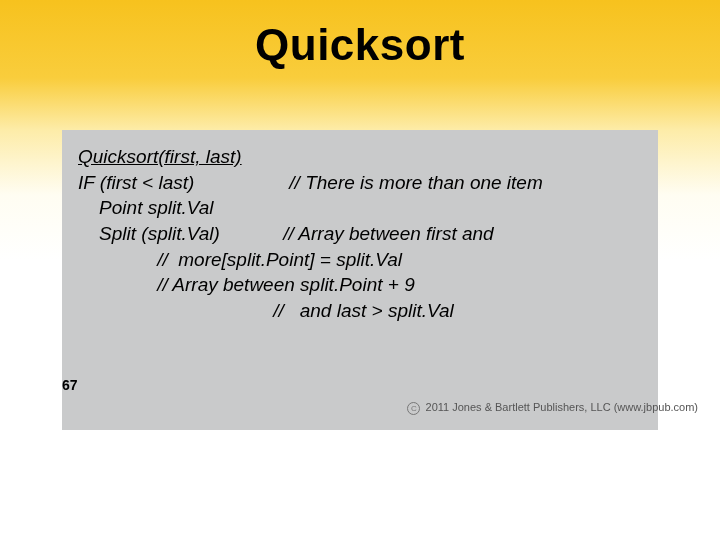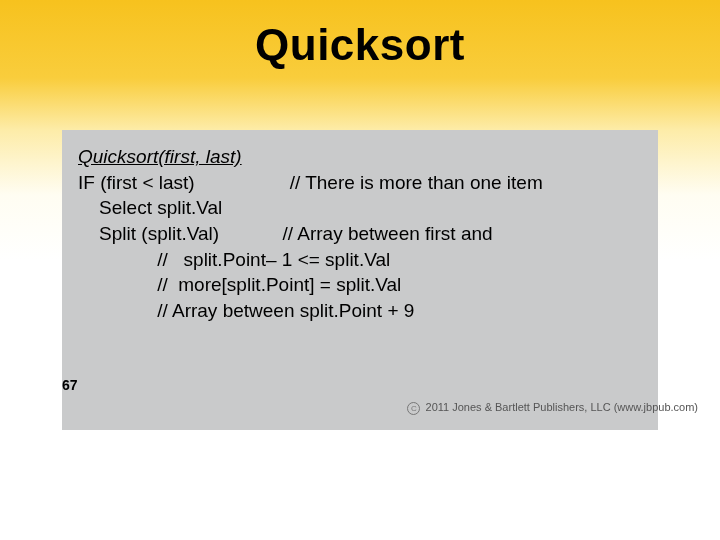--- a/index.html
+++ b/index.html
@@ -44,20 +44,21 @@
     background: #c9cacb;
     padding: 14px 16px 7px 16px;
     box-sizing: border-box;
     font-family: Arial, Helvetica, sans-serif;
     font-size: 19px;
     color: #000;
     line-height: 1.35;
   }
   .code-line {
     white-space: pre;
+    font-style: italic;
   }
   .code-heading {
     text-decoration: underline;
     font-style: italic;
   }
   .page-number {
     position: absolute;
     left: 62px;
     bottom: 40px;
     font-size: 14px;
@@ -89,25 +90,25 @@
 </head>
 <body>
 
 <div class="slide">
 
   <div class="title">Quicksort</div>
 
   <div class="code-box">
     <div class="code-line code-heading">Quicksort(first, last)</div>
     <div class="code-line">IF (first &lt; last)                  // There is more than one item</div>
-    <div class="code-line">    Select split.Val</div>
+    <div class="code-line">    Point split.Val</div>
     <div class="code-line">    Split (split.Val)            // Array between first and</div>
-    <div class="code-line">               //   split.Point– 1 &lt;= split.Val</div>
     <div class="code-line">               //  more[split.Point] = split.Val</div>
     <div class="code-line">               // Array between split.Point + 9</div>
+    <div class="code-line">                                     //   and last &gt; split.Val</div>
   </div>
 
   <div class="page-number">67</div>
 
   <div class="footer-credit">
     <span class="copyright-symbol">C</span>
     <span>2011 Jones &amp; Bartlett Publishers, LLC (www.jbpub.com)</span>
   </div>
 
 </div>

